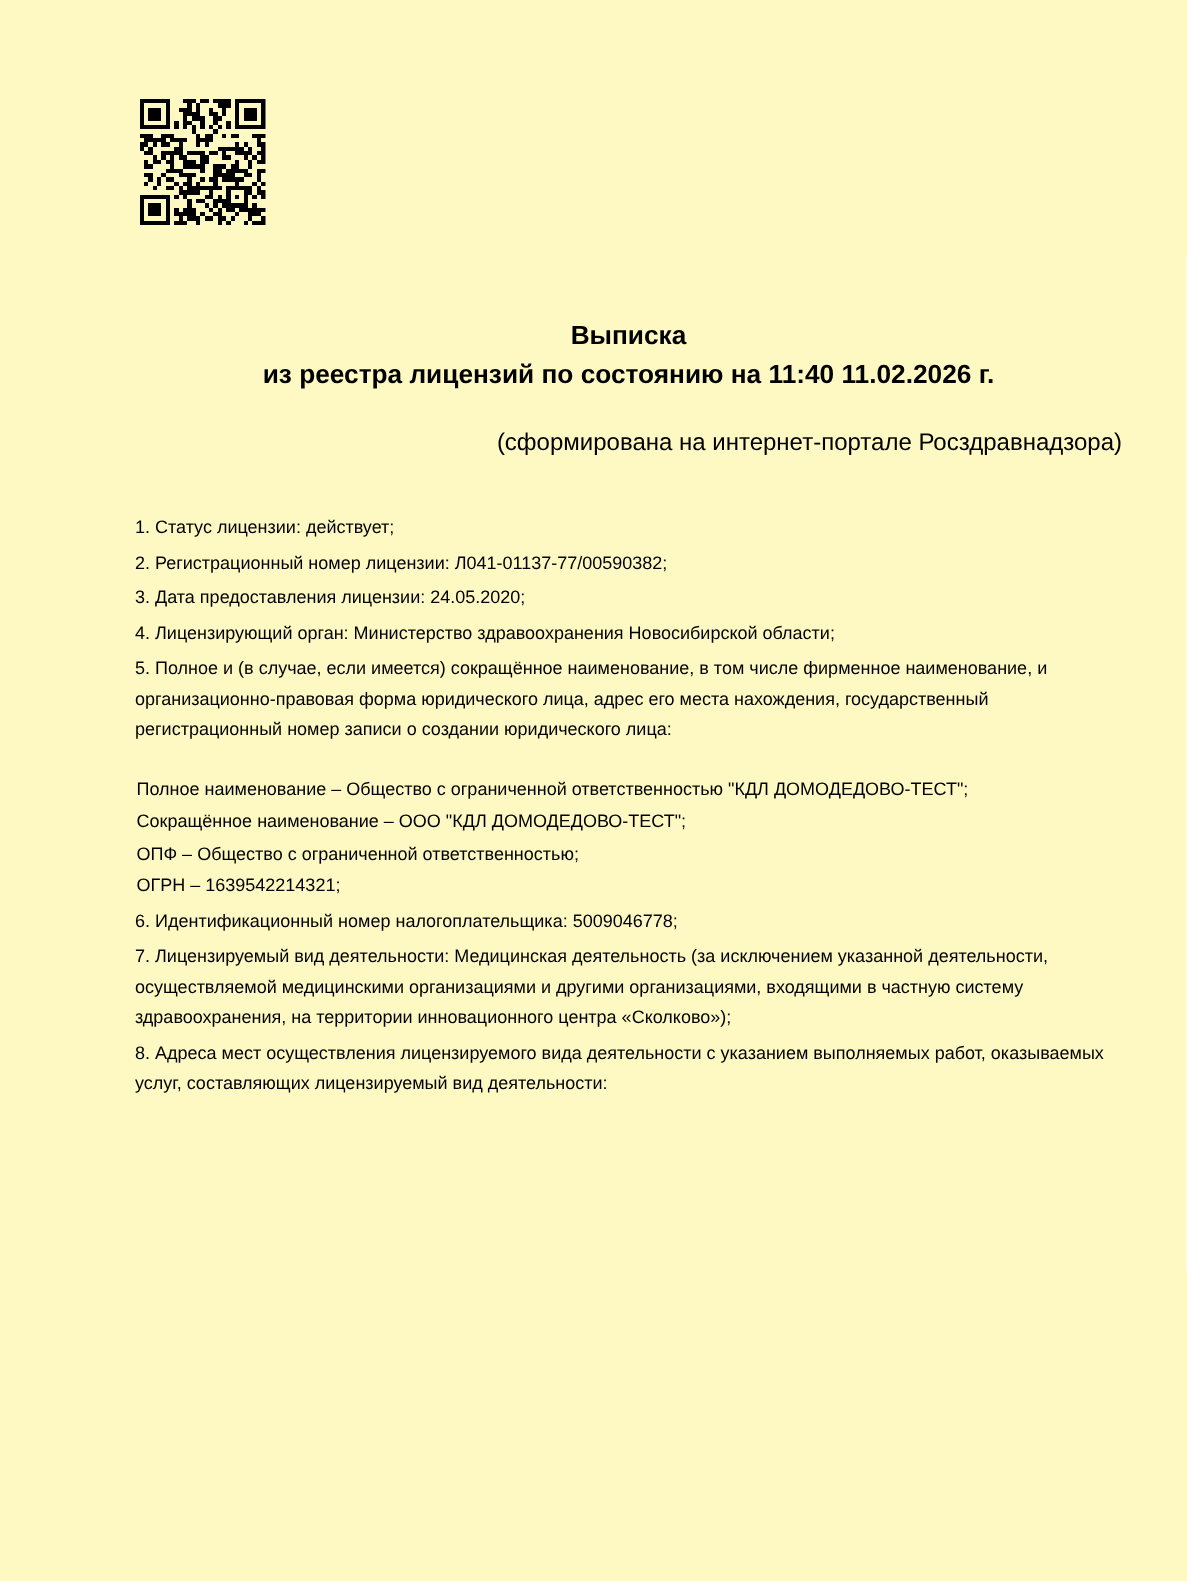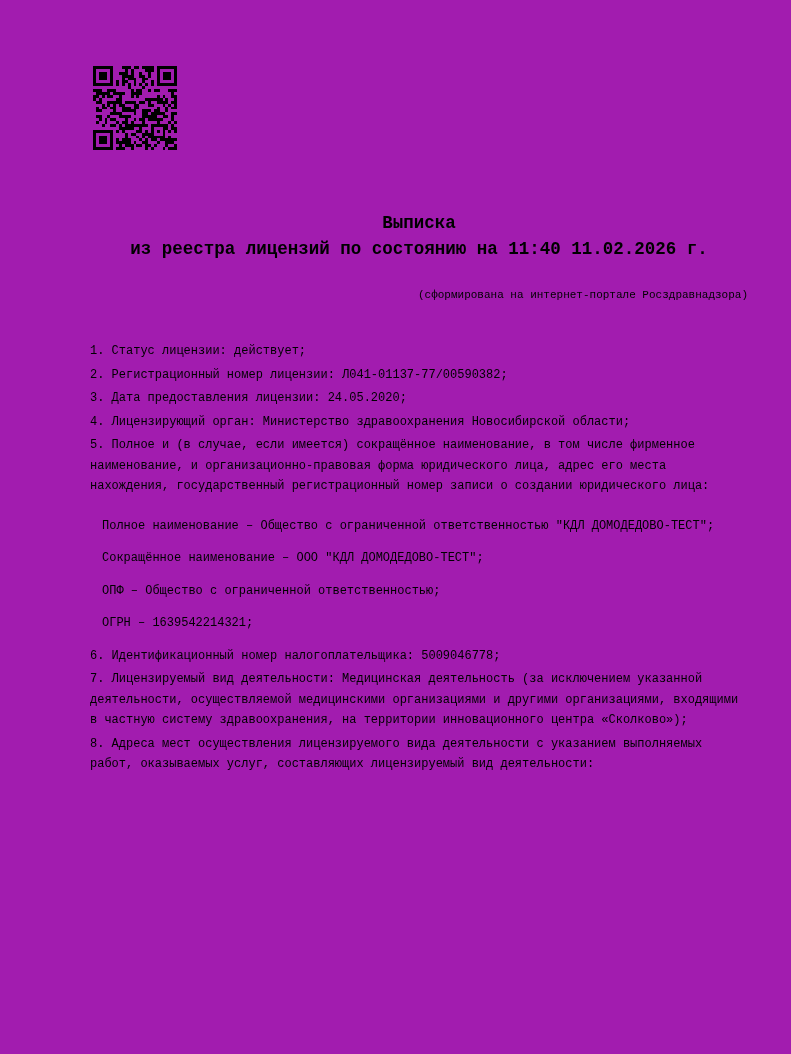--- a/index.html
+++ b/index.html
@@ -2,23 +2,23 @@
 <html lang="ru"><head>
 <meta charset="utf-8">
 <title>Выписка из реестра лицензий</title>
 <style>
   * { margin: 0; padding: 0; box-sizing: border-box; }
   html, body { background: #ffffff; }
   .page {
     position: relative;
     width: 791px;
     height: 1054px;
-    background: #a21caf;
+    background: #fef9c3;
     color: #000000;
-    font-family: Liberation Mono, monospace;
+    font-family: Liberation Sans, sans-serif;
     overflow: hidden;
   }
   .content {
     padding: 0 43px 0 90px; 
   }
   .qr {
     width: 84px;
     height: 84px;
     margin: 66px 0 0 3px;
   }
@@ -26,31 +26,31 @@
   .title-block {
     margin-top: 60px;
     text-align: center;
     font-weight: bold;
     font-size: 17.5px;
     line-height: 26px;
   }
   .portal-note {
     margin-top: 25px;
     text-align: right;
-    font-size: 11px;
+    font-size: 16px;
     line-height: 17px;
   }
   .doc-body {
     font-size: 12px;
     line-height: 20.5px;
   }
   .para { margin-top: 3px; }
   .para.first { margin-top: 37px; }
   .org-block { margin-top: 19px; }
-  .org-line { margin: 12px; }
+  .org-line { margin: 1px; }
 </style>
 </head>
 <body>
 
 <div class="page">
   <div class="content">
 
     <div class="qr">
         <svg viewBox="0 0 29 29" shape-rendering="crispEdges" xmlns="http://www.w3.org/2000/svg">
           <path fill="#000000" d="M0 0h1v1h-1zM1 0h1v1h-1zM2 0h1v1h-1zM3 0h1v1h-1zM4 0h1v1h-1zM5 0h1v1h-1zM6 0h1v1h-1zM10 0h1v1h-1zM11 0h1v1h-1zM12 0h1v1h-1zM14 0h1v1h-1zM15 0h1v1h-1zM17 0h1v1h-1zM18 0h1v1h-1zM19 0h1v1h-1zM20 0h1v1h-1zM22 0h1v1h-1zM23 0h1v1h-1zM24 0h1v1h-1zM25 0h1v1h-1zM26 0h1v1h-1zM27 0h1v1h-1zM28 0h1v1h-1zM0 1h1v1h-1zM6 1h1v1h-1zM11 1h1v1h-1zM13 1h1v1h-1zM18 1h1v1h-1zM19 1h1v1h-1zM20 1h1v1h-1zM22 1h1v1h-1zM28 1h1v1h-1zM0 2h1v1h-1zM2 2h1v1h-1zM3 2h1v1h-1zM4 2h1v1h-1zM6 2h1v1h-1zM9 2h1v1h-1zM10 2h1v1h-1zM11 2h1v1h-1zM13 2h1v1h-1zM16 2h1v1h-1zM19 2h1v1h-1zM22 2h1v1h-1zM24 2h1v1h-1zM25 2h1v1h-1zM26 2h1v1h-1zM28 2h1v1h-1zM0 3h1v1h-1zM2 3h1v1h-1zM3 3h1v1h-1zM4 3h1v1h-1zM6 3h1v1h-1zM10 3h1v1h-1zM11 3h1v1h-1zM12 3h1v1h-1zM13 3h1v1h-1zM16 3h1v1h-1zM17 3h1v1h-1zM19 3h1v1h-1zM22 3h1v1h-1zM24 3h1v1h-1zM25 3h1v1h-1zM26 3h1v1h-1zM28 3h1v1h-1zM0 4h1v1h-1zM2 4h1v1h-1zM3 4h1v1h-1zM4 4h1v1h-1zM6 4h1v1h-1zM10 4h1v1h-1zM12 4h1v1h-1zM13 4h1v1h-1zM14 4h1v1h-1zM17 4h1v1h-1zM18 4h1v1h-1zM22 4h1v1h-1zM24 4h1v1h-1zM25 4h1v1h-1zM26 4h1v1h-1zM28 4h1v1h-1zM0 5h1v1h-1zM6 5h1v1h-1zM8 5h1v1h-1zM10 5h1v1h-1zM11 5h1v1h-1zM14 5h1v1h-1zM17 5h1v1h-1zM20 5h1v1h-1zM22 5h1v1h-1zM28 5h1v1h-1zM0 6h1v1h-1zM1 6h1v1h-1zM2 6h1v1h-1zM3 6h1v1h-1zM4 6h1v1h-1zM5 6h1v1h-1zM6 6h1v1h-1zM8 6h1v1h-1zM10 6h1v1h-1zM12 6h1v1h-1zM14 6h1v1h-1zM16 6h1v1h-1zM18 6h1v1h-1zM20 6h1v1h-1zM22 6h1v1h-1zM23 6h1v1h-1zM24 6h1v1h-1zM25 6h1v1h-1zM26 6h1v1h-1zM27 6h1v1h-1zM28 6h1v1h-1zM12 7h1v1h-1zM17 7h1v1h-1zM0 8h1v1h-1zM1 8h1v1h-1zM2 8h1v1h-1zM5 8h1v1h-1zM6 8h1v1h-1zM7 8h1v1h-1zM13 8h1v1h-1zM15 8h1v1h-1zM16 8h1v1h-1zM19 8h1v1h-1zM21 8h1v1h-1zM22 8h1v1h-1zM26 8h1v1h-1zM27 8h1v1h-1zM28 8h1v1h-1zM1 9h1v1h-1zM2 9h1v1h-1zM3 9h1v1h-1zM4 9h1v1h-1zM5 9h1v1h-1zM7 9h1v1h-1zM8 9h1v1h-1zM9 9h1v1h-1zM10 9h1v1h-1zM13 9h1v1h-1zM14 9h1v1h-1zM15 9h1v1h-1zM16 9h1v1h-1zM27 9h1v1h-1zM0 10h1v1h-1zM1 10h1v1h-1zM3 10h1v1h-1zM5 10h1v1h-1zM6 10h1v1h-1zM9 10h1v1h-1zM13 10h1v1h-1zM15 10h1v1h-1zM22 10h1v1h-1zM24 10h1v1h-1zM27 10h1v1h-1zM28 10h1v1h-1zM0 11h1v1h-1zM2 11h1v1h-1zM8 11h1v1h-1zM9 11h1v1h-1zM18 11h1v1h-1zM19 11h1v1h-1zM20 11h1v1h-1zM21 11h1v1h-1zM22 11h1v1h-1zM23 11h1v1h-1zM25 11h1v1h-1zM28 11h1v1h-1zM1 12h1v1h-1zM2 12h1v1h-1zM5 12h1v1h-1zM6 12h1v1h-1zM7 12h1v1h-1zM8 12h1v1h-1zM9 12h1v1h-1zM11 12h1v1h-1zM12 12h1v1h-1zM13 12h1v1h-1zM14 12h1v1h-1zM16 12h1v1h-1zM17 12h1v1h-1zM19 12h1v1h-1zM22 12h1v1h-1zM23 12h1v1h-1zM24 12h1v1h-1zM25 12h1v1h-1zM27 12h1v1h-1zM28 12h1v1h-1zM3 13h1v1h-1zM5 13h1v1h-1zM7 13h1v1h-1zM9 13h1v1h-1zM10 13h1v1h-1zM14 13h1v1h-1zM15 13h1v1h-1zM19 13h1v1h-1zM20 13h1v1h-1zM24 13h1v1h-1zM26 13h1v1h-1zM28 13h1v1h-1zM1 14h1v1h-1zM3 14h1v1h-1zM4 14h1v1h-1zM6 14h1v1h-1zM7 14h1v1h-1zM10 14h1v1h-1zM11 14h1v1h-1zM12 14h1v1h-1zM14 14h1v1h-1zM15 14h1v1h-1zM22 14h1v1h-1zM25 14h1v1h-1zM27 14h1v1h-1zM28 14h1v1h-1zM1 15h1v1h-1zM2 15h1v1h-1zM7 15h1v1h-1zM10 15h1v1h-1zM11 15h1v1h-1zM12 15h1v1h-1zM13 15h1v1h-1zM14 15h1v1h-1zM17 15h1v1h-1zM18 15h1v1h-1zM19 15h1v1h-1zM21 15h1v1h-1zM22 15h1v1h-1zM25 15h1v1h-1zM6 16h1v1h-1zM7 16h1v1h-1zM8 16h1v1h-1zM9 16h1v1h-1zM14 16h1v1h-1zM17 16h1v1h-1zM18 16h1v1h-1zM20 16h1v1h-1zM21 16h1v1h-1zM22 16h1v1h-1zM23 16h1v1h-1zM24 16h1v1h-1zM27 16h1v1h-1zM28 16h1v1h-1zM1 17h1v1h-1zM2 17h1v1h-1zM5 17h1v1h-1zM9 17h1v1h-1zM10 17h1v1h-1zM11 17h1v1h-1zM12 17h1v1h-1zM17 17h1v1h-1zM18 17h1v1h-1zM19 17h1v1h-1zM20 17h1v1h-1zM21 17h1v1h-1zM24 17h1v1h-1zM25 17h1v1h-1zM27 17h1v1h-1zM2 18h1v1h-1zM4 18h1v1h-1zM6 18h1v1h-1zM7 18h1v1h-1zM11 18h1v1h-1zM14 18h1v1h-1zM16 18h1v1h-1zM17 18h1v1h-1zM19 18h1v1h-1zM20 18h1v1h-1zM21 18h1v1h-1zM22 18h1v1h-1zM23 18h1v1h-1zM27 18h1v1h-1zM1 19h1v1h-1zM4 19h1v1h-1zM8 19h1v1h-1zM10 19h1v1h-1zM11 19h1v1h-1zM13 19h1v1h-1zM17 19h1v1h-1zM22 19h1v1h-1zM26 19h1v1h-1zM28 19h1v1h-1zM3 20h1v1h-1zM6 20h1v1h-1zM7 20h1v1h-1zM9 20h1v1h-1zM11 20h1v1h-1zM12 20h1v1h-1zM13 20h1v1h-1zM14 20h1v1h-1zM15 20h1v1h-1zM16 20h1v1h-1zM17 20h1v1h-1zM18 20h1v1h-1zM20 20h1v1h-1zM21 20h1v1h-1zM22 20h1v1h-1zM23 20h1v1h-1zM24 20h1v1h-1zM25 20h1v1h-1zM27 20h1v1h-1zM9 21h1v1h-1zM10 21h1v1h-1zM11 21h1v1h-1zM12 21h1v1h-1zM13 21h1v1h-1zM16 21h1v1h-1zM20 21h1v1h-1zM24 21h1v1h-1zM25 21h1v1h-1zM27 21h1v1h-1zM28 21h1v1h-1zM0 22h1v1h-1zM1 22h1v1h-1zM2 22h1v1h-1zM3 22h1v1h-1zM4 22h1v1h-1zM5 22h1v1h-1zM6 22h1v1h-1zM8 22h1v1h-1zM10 22h1v1h-1zM15 22h1v1h-1zM16 22h1v1h-1zM18 22h1v1h-1zM20 22h1v1h-1zM22 22h1v1h-1zM24 22h1v1h-1zM26 22h1v1h-1zM28 22h1v1h-1zM0 23h1v1h-1zM6 23h1v1h-1zM11 23h1v1h-1zM13 23h1v1h-1zM14 23h1v1h-1zM17 23h1v1h-1zM18 23h1v1h-1zM19 23h1v1h-1zM20 23h1v1h-1zM24 23h1v1h-1zM0 24h1v1h-1zM2 24h1v1h-1zM3 24h1v1h-1zM4 24h1v1h-1zM6 24h1v1h-1zM11 24h1v1h-1zM15 24h1v1h-1zM17 24h1v1h-1zM19 24h1v1h-1zM20 24h1v1h-1zM21 24h1v1h-1zM22 24h1v1h-1zM23 24h1v1h-1zM24 24h1v1h-1zM26 24h1v1h-1zM0 25h1v1h-1zM2 25h1v1h-1zM3 25h1v1h-1zM4 25h1v1h-1zM6 25h1v1h-1zM8 25h1v1h-1zM10 25h1v1h-1zM11 25h1v1h-1zM12 25h1v1h-1zM16 25h1v1h-1zM18 25h1v1h-1zM20 25h1v1h-1zM21 25h1v1h-1zM23 25h1v1h-1zM24 25h1v1h-1zM25 25h1v1h-1zM26 25h1v1h-1zM27 25h1v1h-1zM28 25h1v1h-1zM0 26h1v1h-1zM2 26h1v1h-1zM3 26h1v1h-1zM4 26h1v1h-1zM6 26h1v1h-1zM8 26h1v1h-1zM9 26h1v1h-1zM10 26h1v1h-1zM11 26h1v1h-1zM12 26h1v1h-1zM14 26h1v1h-1zM17 26h1v1h-1zM18 26h1v1h-1zM22 26h1v1h-1zM25 26h1v1h-1zM26 26h1v1h-1zM27 26h1v1h-1zM0 27h1v1h-1zM6 27h1v1h-1zM9 27h1v1h-1zM11 27h1v1h-1zM12 27h1v1h-1zM13 27h1v1h-1zM15 27h1v1h-1zM16 27h1v1h-1zM18 27h1v1h-1zM19 27h1v1h-1zM21 27h1v1h-1zM25 27h1v1h-1zM28 27h1v1h-1zM0 28h1v1h-1zM1 28h1v1h-1zM2 28h1v1h-1zM3 28h1v1h-1zM4 28h1v1h-1zM5 28h1v1h-1zM6 28h1v1h-1zM8 28h1v1h-1zM9 28h1v1h-1zM10 28h1v1h-1zM13 28h1v1h-1zM18 28h1v1h-1zM20 28h1v1h-1zM24 28h1v1h-1zM26 28h1v1h-1zM27 28h1v1h-1zM28 28h1v1h-1z"></path>

